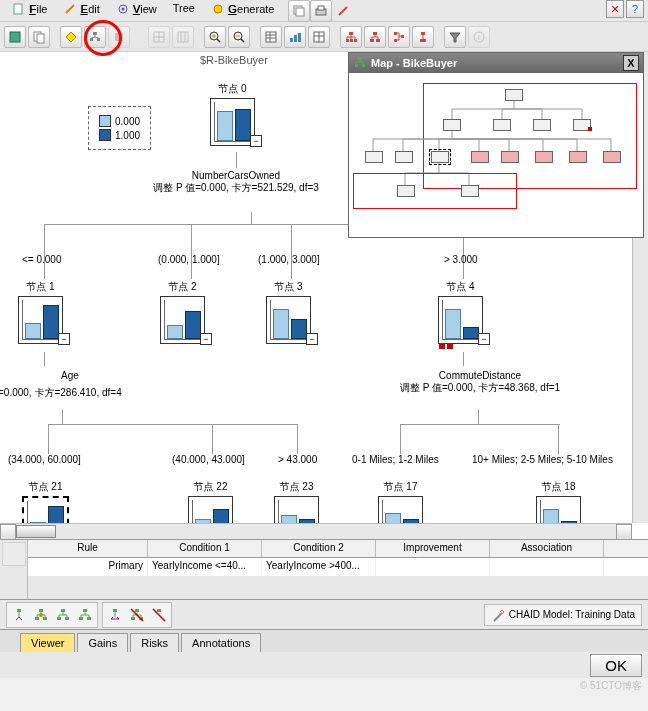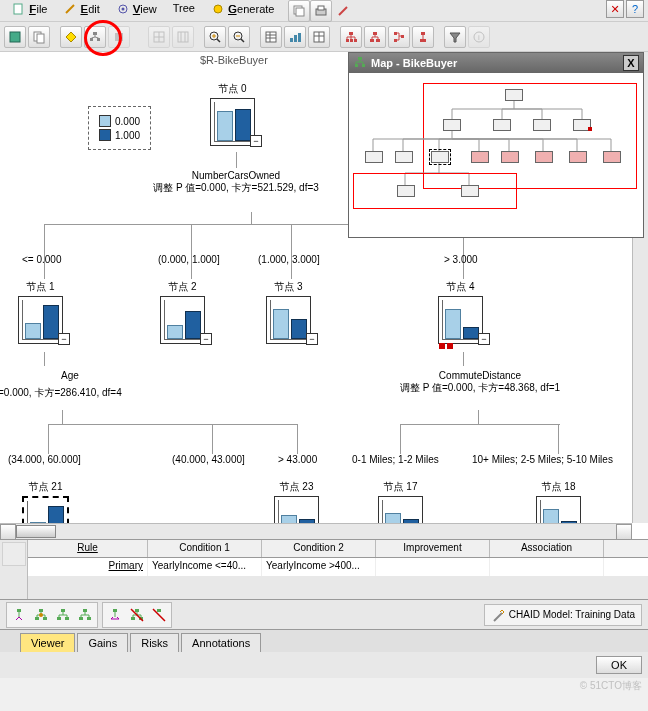--- a/index.html
+++ b/index.html
@@ -45,32 +45,32 @@
 .scrollbar-h { position: absolute; bottom: 0; left: 0; right: 16px; height: 16px; background: #e8e8e8; border-top: 1px solid #bbb; display: flex; }
 .sb-btn { width: 16px; height: 16px; background: linear-gradient(#fff,#ddd); border: 1px solid #999; }
 .sb-track { flex: 1; position: relative; }
 .sb-thumb { position: absolute; left: 0; top: 1px; height: 13px; width: 40px; background: linear-gradient(#fff,#ccc); border: 1px solid #888; }
 .lower-panel { height: 60px; background: #e8e8e8; border-bottom: 1px solid #999; display: flex; }
 .lower-left { width: 28px; border-right: 1px solid #bbb; display: flex; flex-direction: column; }
 .tree-icon-btn { width: 24px; height: 24px; margin: 2px; border: 1px solid #bbb; background: #f0f0f0; opacity: 0.5; }
 .rules-grid { flex: 1; }
 .rules-header { display: flex; background: #f0f0f0; border-bottom: 1px solid #999; height: 18px; }
 .rules-header > div { border-right: 1px solid #bbb; padding: 2px 4px; font-size: 10px; text-align: center; }
-.col-rule { width: 120px; text-decoration: underline; } .col-c1 { width: 114px; } .col-c2 { width: 114px; } .col-imp { width: 114px; } .col-assoc { width: 114px; }
+.col-rule { width: 120px; } .col-c1 { width: 114px; } .col-c2 { width: 114px; } .col-imp { width: 114px; } .col-assoc { width: 114px; }
 .rules-row { display: flex; background: #fff; height: 18px; font-size: 10px; }
 .rules-row > div { padding: 2px 4px; border-right: 1px solid #eee; overflow: hidden; white-space: nowrap; }
 .bottom-toolbar { height: 30px; background: #e8e8e8; display: flex; align-items: center; padding: 0 6px; gap: 4px; border-bottom: 1px solid #999; }
 .bt-group { border: 1px solid #bbb; background: #f4f4f4; padding: 2px; display: flex; gap: 2px; }
 .bt-btn { width: 20px; height: 20px; display: flex; align-items: center; justify-content: center; cursor: pointer; }
 .model-label { margin-left: auto; border: 1px solid #bbb; background: #f4f4f4; padding: 3px 6px; font-size: 10px; display: flex; align-items: center; gap: 4px; }
 .tabs-row { height: 22px; background: #e0e0e0; display: flex; align-items: flex-end; padding-left: 4px; }
 .tab { padding: 3px 10px; border: 1px solid #999; border-bottom: none; background: #e8e8e8; font-size: 11px; cursor: pointer; margin-right: 2px; }
 .tab.active { background: #ffe680; margin-left: 16px; }
 .footer { height: 26px; background: #e8e8e8; display: flex; align-items: center; justify-content: flex-end; padding: 0 6px; }
-.ok-btn { padding: 2px 14px; border: 1px solid #999; background: linear-gradient(#fff,#ddd); cursor: pointer; font-size: 11px; }
+.ok-btn { padding: 2px 14px; border: 1px solid #999; background: linear-gradient(#fff,#ddd); cursor: pointer; font-size: 15px; }
 .watermark { position: absolute; right: 6px; bottom: 18px; color: #c0c0c0; font-size: 10px; z-index: 1; }
 svg { display: block; }
 </style>
 </head>
 <body>
 
 <div class="menubar">
   <div class="menu-item">
       <span class="menu-icon">
         <svg width="12" height="12">
@@ -388,20 +388,29 @@
     <div class="node-title">节点 21</div>
     <div class="node-body sel">
         <div class="node-chart" style="height:30px">
           <div class="bar b0" style="height:8px"></div>
           <div class="bar b1" style="height:24px"></div>
         </div>
       </div>
   </div>
 
   <div class="cond-label" style="left:172px;top:402px">(40.000, 43.000]</div>
+  <div class="node" style="left:188px;top:428px">
+    <div class="node-title">节点 22</div>
+    <div class="node-body">
+        <div class="node-chart" style="height:30px">
+          <div class="bar b0" style="height:10px"></div>
+          <div class="bar b1" style="height:20px"></div>
+        </div>
+      </div>
+  </div>
 
   <div class="cond-label" style="left:278px;top:402px">&gt; 43.000</div>
   <div class="node" style="left:274px;top:428px">
     <div class="node-title">节点 23</div>
     <div class="node-body">
         <div class="node-chart" style="height:30px">
           <div class="bar b0" style="height:14px"></div>
           <div class="bar b1" style="height:10px"></div>
         </div>
       </div>

